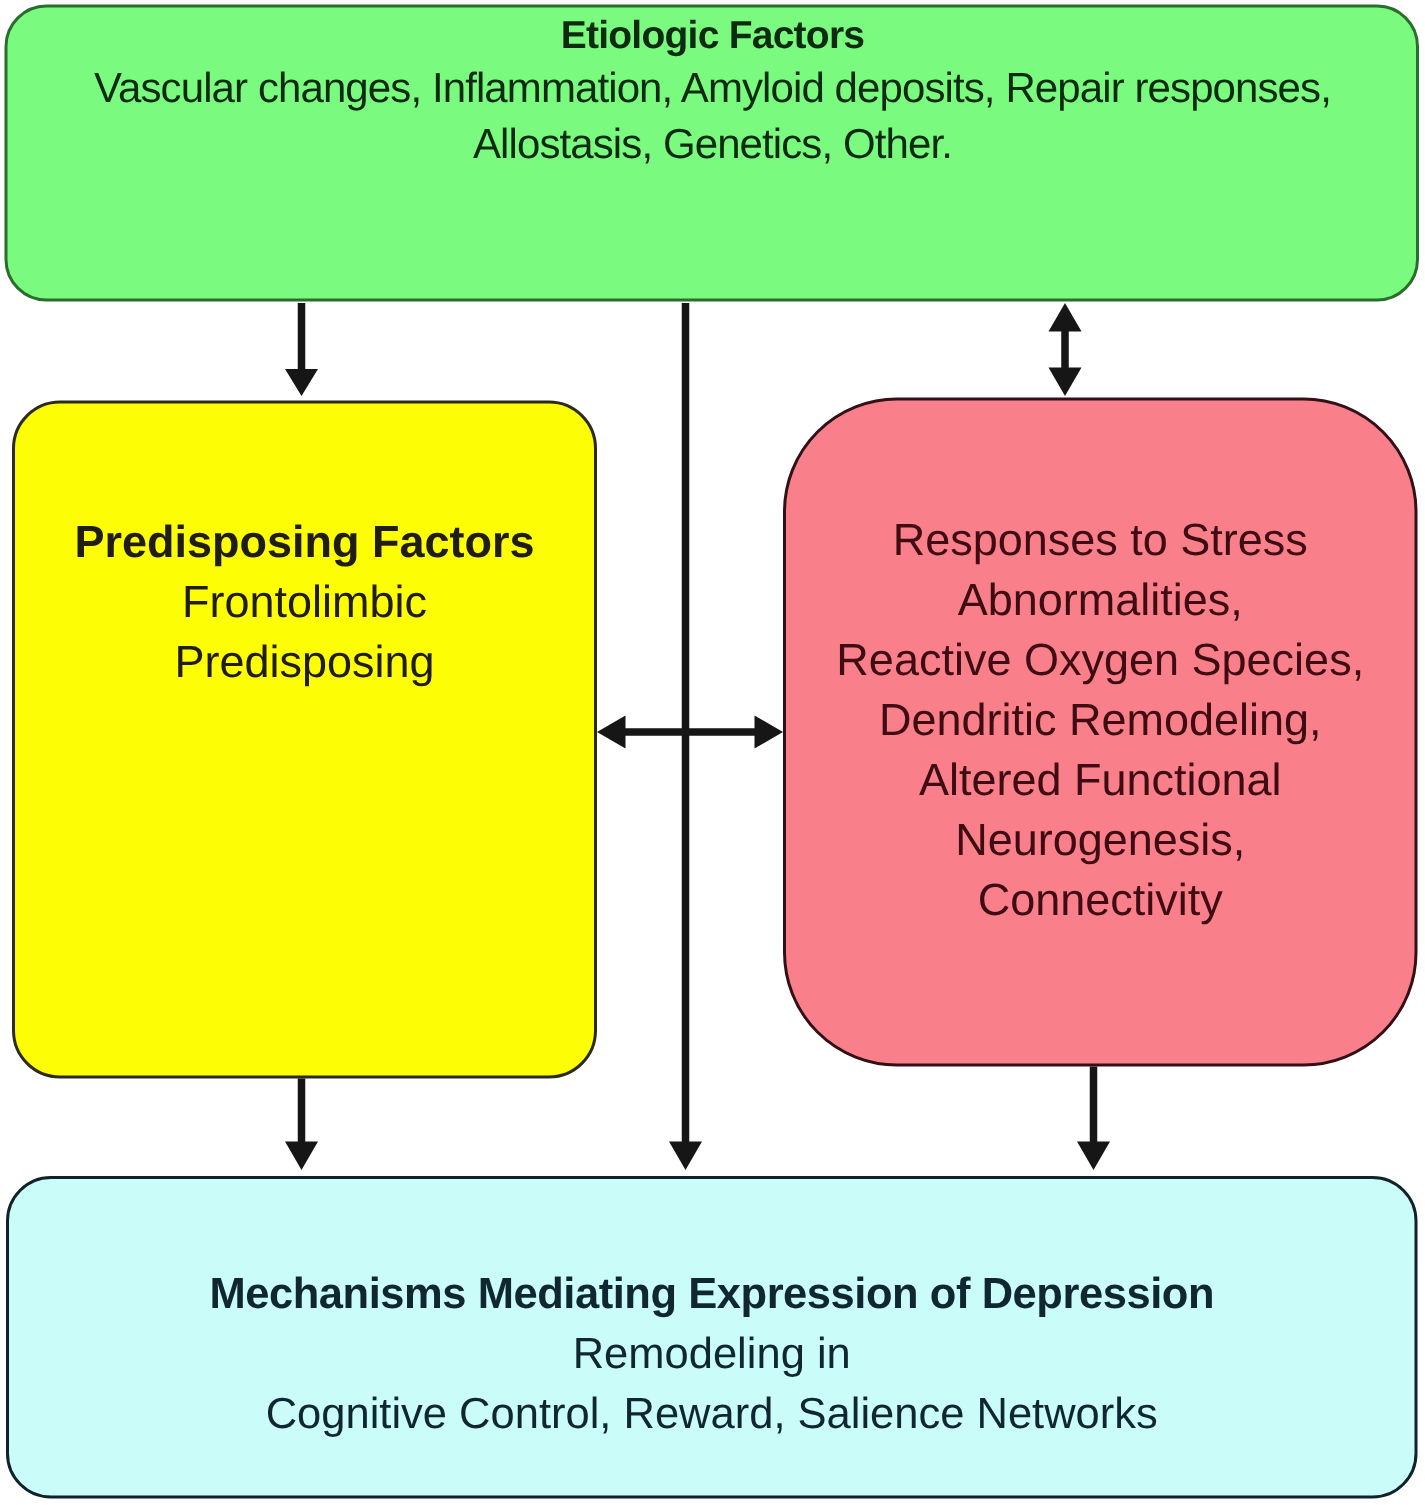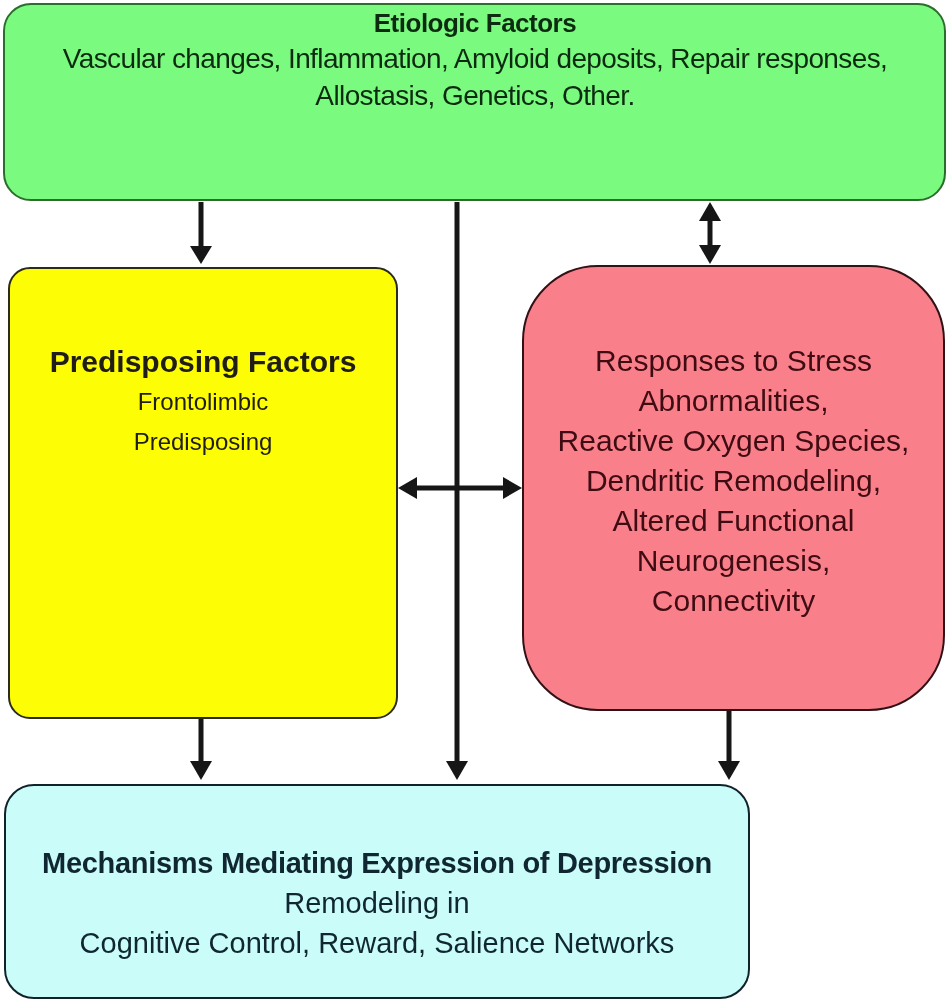--- a/index.html
+++ b/index.html
@@ -40,48 +40,48 @@
   }
   .etiologic-text .b {
     font-size: 28px; line-height: 37px;
     letter-spacing: -0.6px; white-space: nowrap;
   }
   .node-predisposing {
     left: 8px; top: 267px;
     width: 390px; height: 452px;
     background: #fdfd05;
     border: 2px solid #2b2b1c;
-    border-radius: 22px;
+    border-radius: 32px;
     color: #201d16;
   }
   .predisposing-text {
     position: absolute;
     left: 0; top: 73px;
     width: 100%;
   }
   .predisposing-text .t { font-size: 30px; font-weight: bold; line-height: 40px; }
-  .predisposing-text .b { font-size: 24px; line-height: 40px; }
+  .predisposing-text .b { font-size: 30px; line-height: 40px; }
   .node-responses {
     left: 522px; top: 265px;
     width: 423px; height: 446px;
     background: #f9808a;
     border: 2px solid #321116;
     border-radius: 76px;
     color: #3e0c12;
   }
   .responses-text {
     position: absolute;
     left: 0; top: 74px;
     width: 100%;
   }
   .responses-text .t { font-size: 30px; font-weight: normal; line-height: 40px; }
   .responses-text .b { font-size: 30px; line-height: 40px; white-space: nowrap; }
   .node-mechanisms {
     left: 4px; top: 784px;
-    width: 746px; height: 215px;
+    width: 941px; height: 215px;
     background: #cafdfa;
     border: 2px solid #10232a;
     border-radius: 30px;
     color: #102731;
   }
   .mechanisms-text {
     position: absolute;
     left: 0; top: 57px;
     width: 100%;
   }

